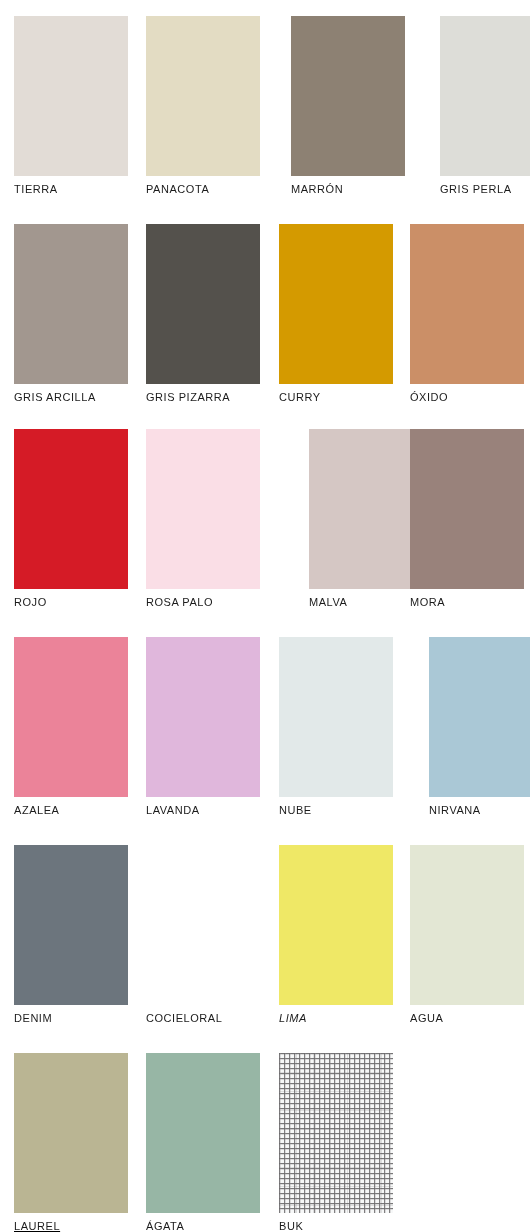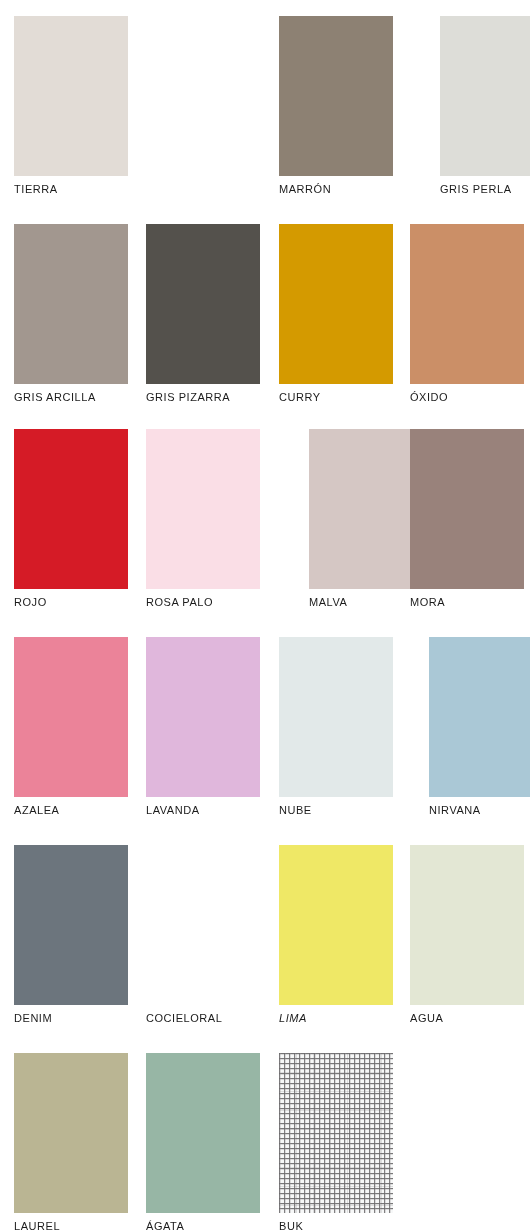--- a/index.html
+++ b/index.html
@@ -83,21 +83,25 @@
   }
 </style>
 </head>
 <body>
 
 <div id="palette-grid">
     <div class="swatch-cell" style="left: 14px; top: 16px;">
       <div class="swatch-chip" title="TIERRA" style="width: 114px; height: 160px; background-color: rgb(226, 220, 214);"></div>
       <div class="swatch-label">TIERRA</div>
     </div>
-    <div class="swatch-cell" style="left: 279px; top: 16px;">
+    <div class="swatch-cell" style="left: 146px; top: 16px;">
+      <div class="swatch-chip" title="PANACOTA" style="width: 114px; height: 160px; background-color: rgb(227, 220, 195);"></div>
+      <div class="swatch-label">PANACOTA</div>
+    </div>
+    <div class="swatch-cell" style="left: 291px; top: 16px;">
       <div class="swatch-chip" title="MARRÓN" style="width: 114px; height: 160px; background-color: rgb(141, 129, 115);"></div>
       <div class="swatch-label">MARRÓN</div>
     </div>
     <div class="swatch-cell" style="left: 410px; top: 16px; padding-left: 30px;">
       <div class="swatch-chip" title="GRIS PERLA" style="width: 114px; height: 160px; background-color: rgb(221, 221, 216);"></div>
       <div class="swatch-label">GRIS PERLA</div>
     </div>
     <div class="swatch-cell" style="left: 14px; top: 224px;">
       <div class="swatch-chip" title="GRIS ARCILLA" style="width: 114px; height: 160px; background-color: rgb(162, 151, 143);"></div>
       <div class="swatch-label">GRIS ARCILLA</div>
@@ -155,21 +159,21 @@
       <div class="swatch-label">COCIELORAL</div>
     </div>
     <div class="swatch-cell" style="left: 279px; top: 845px; font-style: italic;">
       <div class="swatch-chip" title="LIMA" style="width: 114px; height: 160px; background-color: rgb(239, 232, 102);"></div>
       <div class="swatch-label">LIMA</div>
     </div>
     <div class="swatch-cell" style="left: 410px; top: 845px;">
       <div class="swatch-chip" title="AGUA" style="width: 114px; height: 160px; background-color: rgb(227, 231, 212);"></div>
       <div class="swatch-label">AGUA</div>
     </div>
-    <div class="swatch-cell" style="left: 14px; top: 1053px;">
+    <div class="swatch-cell" style="left: 14px; top: 1053px; text-decoration: underline;">
       <div class="swatch-chip" title="LAUREL" style="width: 114px; height: 160px; background-color: rgb(186, 181, 147);"></div>
       <div class="swatch-label">LAUREL</div>
     </div>
     <div class="swatch-cell" style="left: 146px; top: 1053px;">
       <div class="swatch-chip" title="ÁGATA" style="width: 114px; height: 160px; background-color: rgb(151, 182, 165);"></div>
       <div class="swatch-label">ÁGATA</div>
     </div>
     <div class="swatch-cell" style="left: 279px; top: 1053px;">
       <div class="swatch-chip texture-weave" title="BUK" style="width: 114px; height: 160px;"></div>
       <div class="swatch-label">BUK</div>

